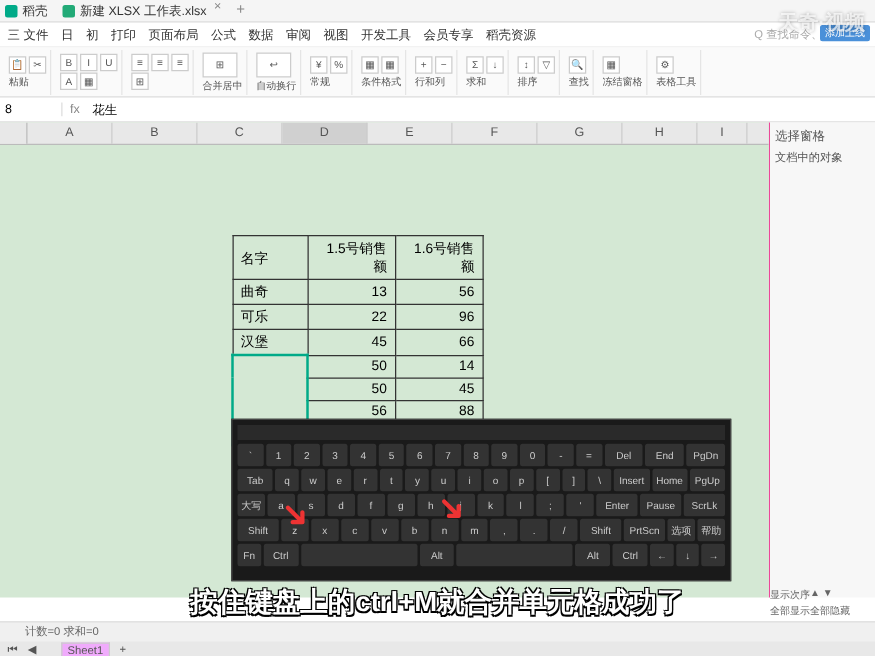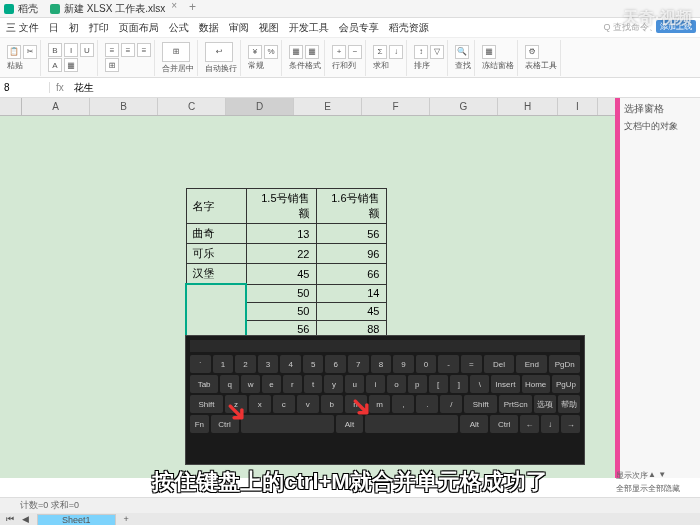--- a/index.html
+++ b/index.html
@@ -29,35 +29,35 @@
 .ch.A { width: 68px; } .ch.B { width: 68px; } .ch.C { width: 68px; }
 .ch.D { width: 68px; background: #d0d0d0; } .ch.E { width: 68px; }
 .ch.F { width: 68px; } .ch.G { width: 68px; } .ch.H { width: 60px; } .ch.I { width: 40px; }
 .databox { position: absolute; top: 90px; left: 185px; }
 .databox table { border-collapse: collapse; background: #d4e8d4; }
 .databox td { border: 1px solid #333; padding: 2px 6px; font-size: 11px; height: 18px; }
 .databox .num { text-align: right; width: 70px; }
 .databox .name { width: 60px; text-align: left; }
 .databox .merged { border: 2px solid #0a8; position: relative; }
 .databox .fill { position: absolute; right: -3px; bottom: -3px; width: 5px; height: 5px; background: #0a8; }
-.sidepanel { width: 85px; background: #f7f7f7; border-left: 5px solid #ec4899; padding: 4px; font-size: 9px; color: #555; }
+.sidepanel { width: 85px; background: #f7f7f7; border-left: 1px solid #ec4899; padding: 4px; font-size: 9px; color: #555; }
 .sidepanel .title { font-size: 10px; margin-bottom: 4px; }
 .keyboard { position: absolute; left: 185px; top: 335px; width: 400px; height: 130px; background: #1a1a1a; border: 1px solid #444; padding: 4px; }
 .keyboard .ktitle { height: 12px; background: #2a2a2a; margin-bottom: 3px; }
 .keyboard .krow { display: flex; gap: 2px; margin-bottom: 2px; }
 .keyboard .key { background: #333; color: #ccc; font-size: 8px; height: 18px; display: flex; align-items: center; justify-content: center; border-radius: 2px; flex: 1; min-width: 16px; }
 .keyboard .key.wide { flex: 1.5; }
 .keyboard .key.space { flex: 5; }
 .arrow { position: absolute; font-size: 28px; color: #e33; transform: rotate(45deg); z-index: 10; }
 .arrow.a1 { left: 225px; top: 395px; }
 .arrow.a2 { left: 350px; top: 390px; }
 .caption { position: absolute; bottom: 28px; left: 0; right: 0; text-align: center; font-size: 22px; font-weight: bold; color: #fff; text-shadow: -1px -1px 0 #000, 1px -1px 0 #000, -1px 1px 0 #000, 1px 1px 0 #000; z-index: 20; }
 .statusbar { position: absolute; bottom: 12px; left: 0; right: 0; height: 16px; background: #f0f0f0; border-top: 1px solid #ddd; display: flex; align-items: center; font-size: 9px; color: #666; padding: 0 20px; }
 .sheettabs { position: absolute; bottom: 0; left: 0; right: 0; height: 12px; background: #e8e8e8; display: flex; align-items: center; font-size: 9px; padding: 0 6px; gap: 8px; color: #555; }
-.sheettab { background: #7dd3fc; padding: 0 24px; border: 1px solid #ccc; border-bottom: none; }
+.sheettab { background: #f0abfc; padding: 0 4px; border: 1px solid #ccc; border-bottom: none; margin-left: 12px; }
 .watermark { position: absolute; top: 8px; right: 8px; font-size: 16px; color: rgba(255,255,255,0.7); font-weight: bold; z-index: 30; text-shadow: 0 0 3px rgba(0,0,0,0.3); }
 .topright-badge { position: absolute; top: 20px; right: 4px; background: #4a90d9; color: #fff; font-size: 8px; padding: 1px 4px; border-radius: 2px; }
 .side-bottom { position: absolute; bottom: 30px; right: 4px; width: 80px; font-size: 8px; color: #666; }
 .side-bottom .row { display: flex; justify-content: flex-start; padding: 1px 0; }
 </style>
 </head>
 <body>
 
 <div class="titlebar">
   <div class="doc">
@@ -278,20 +278,37 @@
         <div class="key">o</div>
         <div class="key">p</div>
         <div class="key">[</div>
         <div class="key">]</div>
         <div class="key">\</div>
         <div class="key wide">Insert</div>
         <div class="key wide">Home</div>
         <div class="key wide">PgUp</div>
       </div>
       <div class="krow">
+        <div class="key">大写</div>
+        <div class="key">a</div>
+        <div class="key">s</div>
+        <div class="key">d</div>
+        <div class="key">f</div>
+        <div class="key">g</div>
+        <div class="key">h</div>
+        <div class="key">j</div>
+        <div class="key">k</div>
+        <div class="key">l</div>
+        <div class="key">;</div>
+        <div class="key">'</div>
+        <div class="key wide">Enter</div>
+        <div class="key wide">Pause</div>
+        <div class="key wide">ScrLk</div>
+      </div>
+      <div class="krow">
         <div class="key wide">Shift</div>
         <div class="key">z</div>
         <div class="key">x</div>
         <div class="key">c</div>
         <div class="key">v</div>
         <div class="key">b</div>
         <div class="key">n</div>
         <div class="key">m</div>
         <div class="key">,</div>
         <div class="key">.</div>

